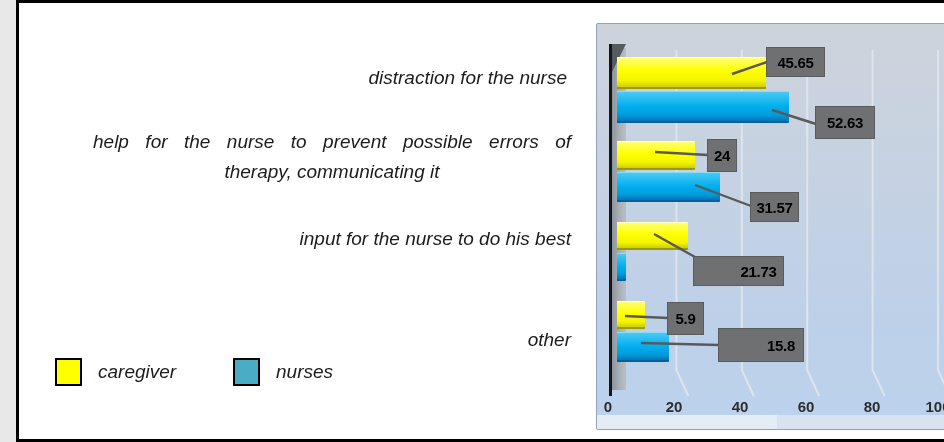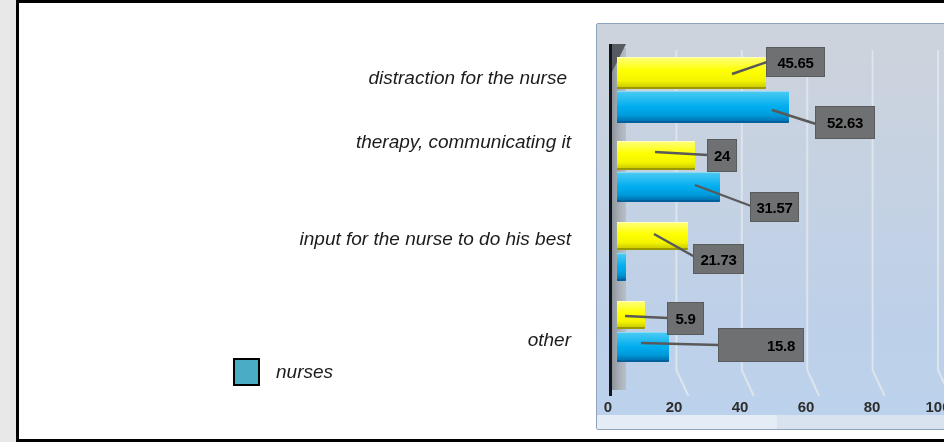--- a/index.html
+++ b/index.html
@@ -19,21 +19,21 @@
     color:#1c1c1c;
     font-style:italic;
     font-size:19px;
     line-height:30px;
     font-weight:500;
   }
   .cat-label .line{white-space:nowrap;}
   .cat-0{left:200px;width:348px;top:60px;text-align:right;}
   .cat-1{left:74px;width:478px;top:124px;}
   .cat-1 .line-0{text-align:justify;text-align-last:justify;white-space:normal;}
-  .cat-1 .line-1{text-align:right;}
+  .cat-1 .line-1{text-align:center;}
   .cat-2{left:200px;width:352px;top:221px;text-align:right;}
   .cat-3{left:300px;width:252px;top:322px;text-align:right;}
   
   .legend-item{position:absolute;display:flex;align-items:center;}
   .legend-swatch{width:27px;height:28px;border:2px solid #000;box-sizing:border-box;}
   .legend-text{margin-left:16px;font-style:italic;font-size:19px;color:#1c1c1c;}
   .legend-caregiver{left:36px;top:355px;}
   .legend-nurses{left:214px;top:355px;}
   
   .chart{
@@ -79,30 +79,35 @@
 </head>
 <body>
 
 <div class="page">
 
   <div id="cat-labels">
       <div class="cat-label cat-0">
         <div class="line line-0">distraction for the nurse</div>
       </div>
       <div class="cat-label cat-1">
+        <div class="line line-0">help for the nurse to prevent possible errors of</div>
         <div class="line line-1">therapy, communicating it</div>
       </div>
       <div class="cat-label cat-2">
         <div class="line line-0">input for the nurse to do his best</div>
       </div>
       <div class="cat-label cat-3">
         <div class="line line-0">other</div>
       </div>
     </div>
 
+  <div class="legend-item legend-caregiver">
+    <span class="legend-swatch" style="background:#ffff00;"></span>
+    <span class="legend-text">caregiver</span>
+  </div>
   <div class="legend-item legend-nurses">
     <span class="legend-swatch" style="background:#4bacc6;"></span>
     <span class="legend-text">nurses</span>
   </div>
 
   <div class="chart">
     <div class="bottom-strip"></div>
     <div class="bottom-strip-left"></div>
     <svg class="grid-svg" id="grid-svg" width="359" height="407">
         <path d="M79.4 26 L79.4 346 l12 26" stroke="#dde4ec" stroke-width="2" fill="none"></path>
@@ -129,21 +134,21 @@
         <line x1="175" y1="86" x2="219" y2="100" stroke="#595959" stroke-width="2.4"></line>
         <line x1="58" y1="128" x2="111" y2="131" stroke="#595959" stroke-width="2.4"></line>
         <line x1="98" y1="161" x2="154" y2="182" stroke="#595959" stroke-width="2.4"></line>
         <line x1="57" y1="210" x2="98" y2="233" stroke="#595959" stroke-width="2.4"></line>
         <line x1="28" y1="292" x2="71" y2="294" stroke="#595959" stroke-width="2.4"></line>
         <line x1="44" y1="319" x2="122" y2="321" stroke="#595959" stroke-width="2.4"></line>
       </svg>
     <div id="data-labels">
         <div class="data-label" style="left: 169px; top: 23px; width: 57px; height: 28px;">45.65</div>
         <div class="data-label" style="left: 110px; top: 115px; width: 28px; height: 31px;">24</div>
-        <div class="data-label" style="left: 96px; top: 220px; width: 49px; height: 28px;">21.73</div>
+        <div class="data-label" style="left: 96px; top: 232px; width: 49px; height: 28px; padding-left: 40px;">21.73</div>
         <div class="data-label" style="left: 70px; top: 278px; width: 35px; height: 31px;">5.9</div>
         <div class="data-label" style="left: 218px; top: 82px; width: 58px; height: 31px;">52.63</div>
         <div class="data-label" style="left: 153px; top: 168px; width: 47px; height: 28px;">31.57</div>
         <div class="data-label" style="left: 121px; top: 304px; width: 44px; height: 32px; padding-left: 40px;">15.8</div>
       </div>
     <div id="x-ticks">
         <div class="x-tick" style="left: -11px; top: 374px;">0</div>
         <div class="x-tick" style="left: 55px; top: 374px;">20</div>
         <div class="x-tick" style="left: 121px; top: 374px;">40</div>
         <div class="x-tick" style="left: 187px; top: 374px;">60</div>

